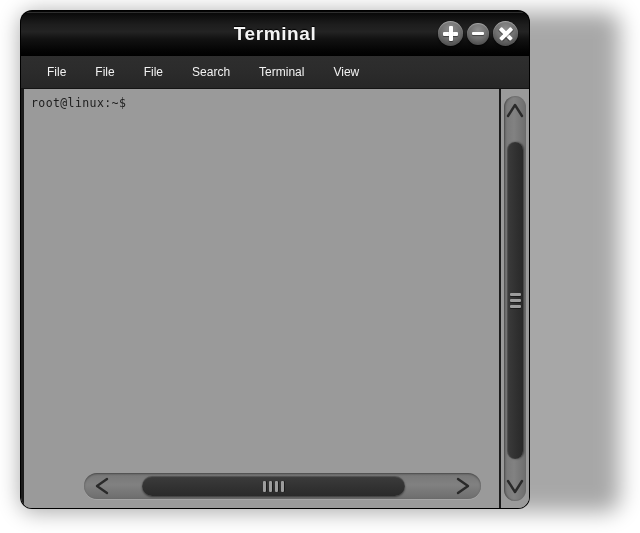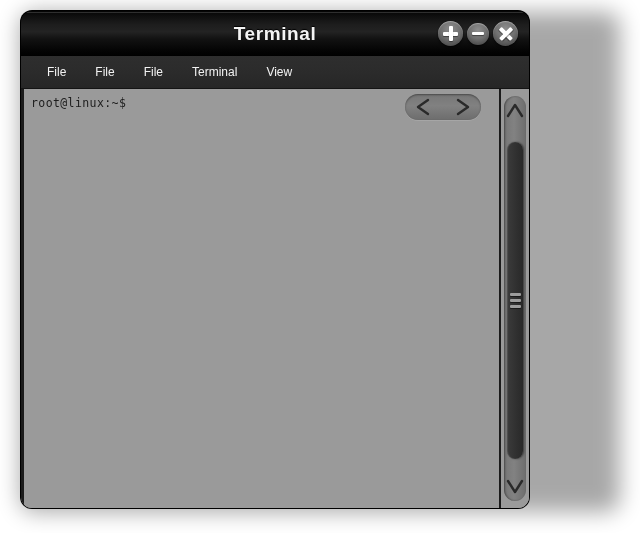--- a/index.html
+++ b/index.html
@@ -153,21 +153,21 @@
     min-height: 0;
     background: #9a9a9a;
     padding: 0 0 0 0;
     box-sizing: border-box;
   }
 
   #content-wrap {
     flex: 1 1 auto;
     min-width: 0;
     display: flex;
-    flex-direction: row;
+    flex-direction: column;
     border-left: 3px solid #1b1b1b;
     box-sizing: border-box;
   }
 
   #terminal-content {
     flex: 1 1 auto;
     background: #9a9a9a;
     padding: 7px 0 0 7px;
     box-sizing: border-box;
     overflow: hidden;
@@ -316,20 +316,21 @@
         <span class="bar-h"></span>
         <span class="bar-v"></span>
       </div>
     </div>
   </div>
 
   <div id="menu-bar">
     <div class="menu-item">File</div>
     <div class="menu-item">File</div>
     <div class="menu-item">File</div>
+    <div class="menu-item">Search</div>
     <div class="menu-item">Terminal</div>
     <div class="menu-item">View</div>
   </div>
 
   <div id="window-body">
 
     <div id="content-wrap">
 
       <div id="terminal-content">
         <div id="prompt-line">root@linux:~$</div>

